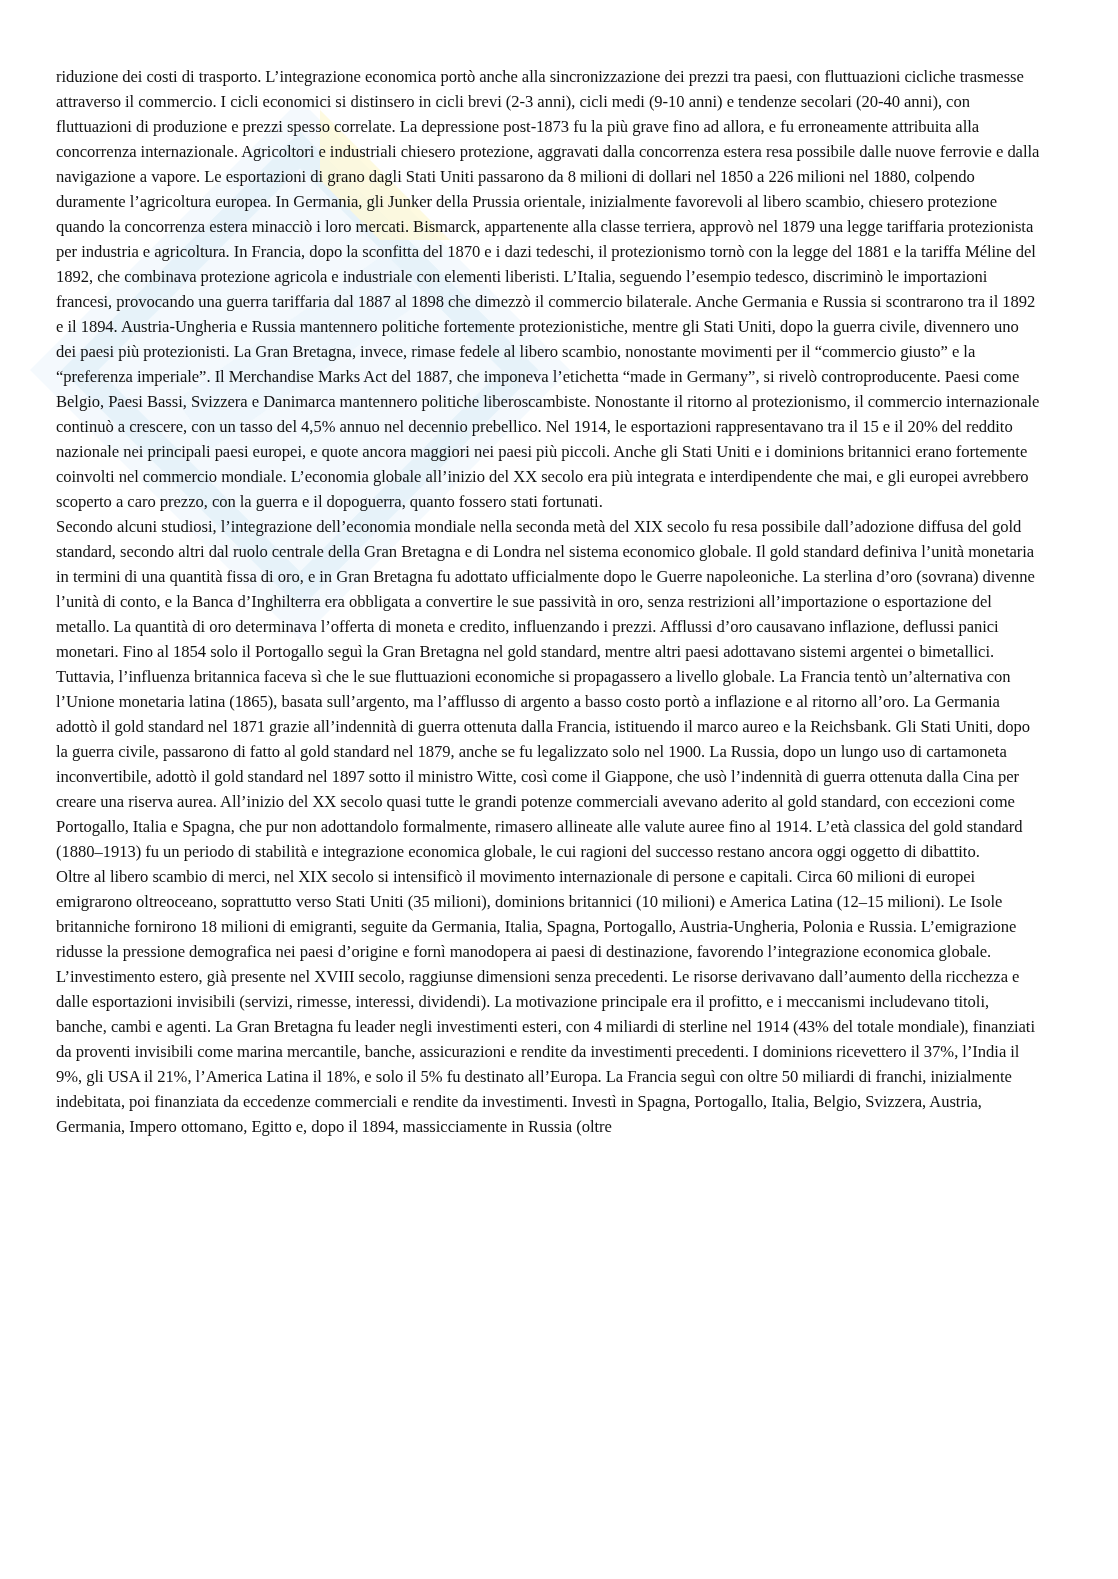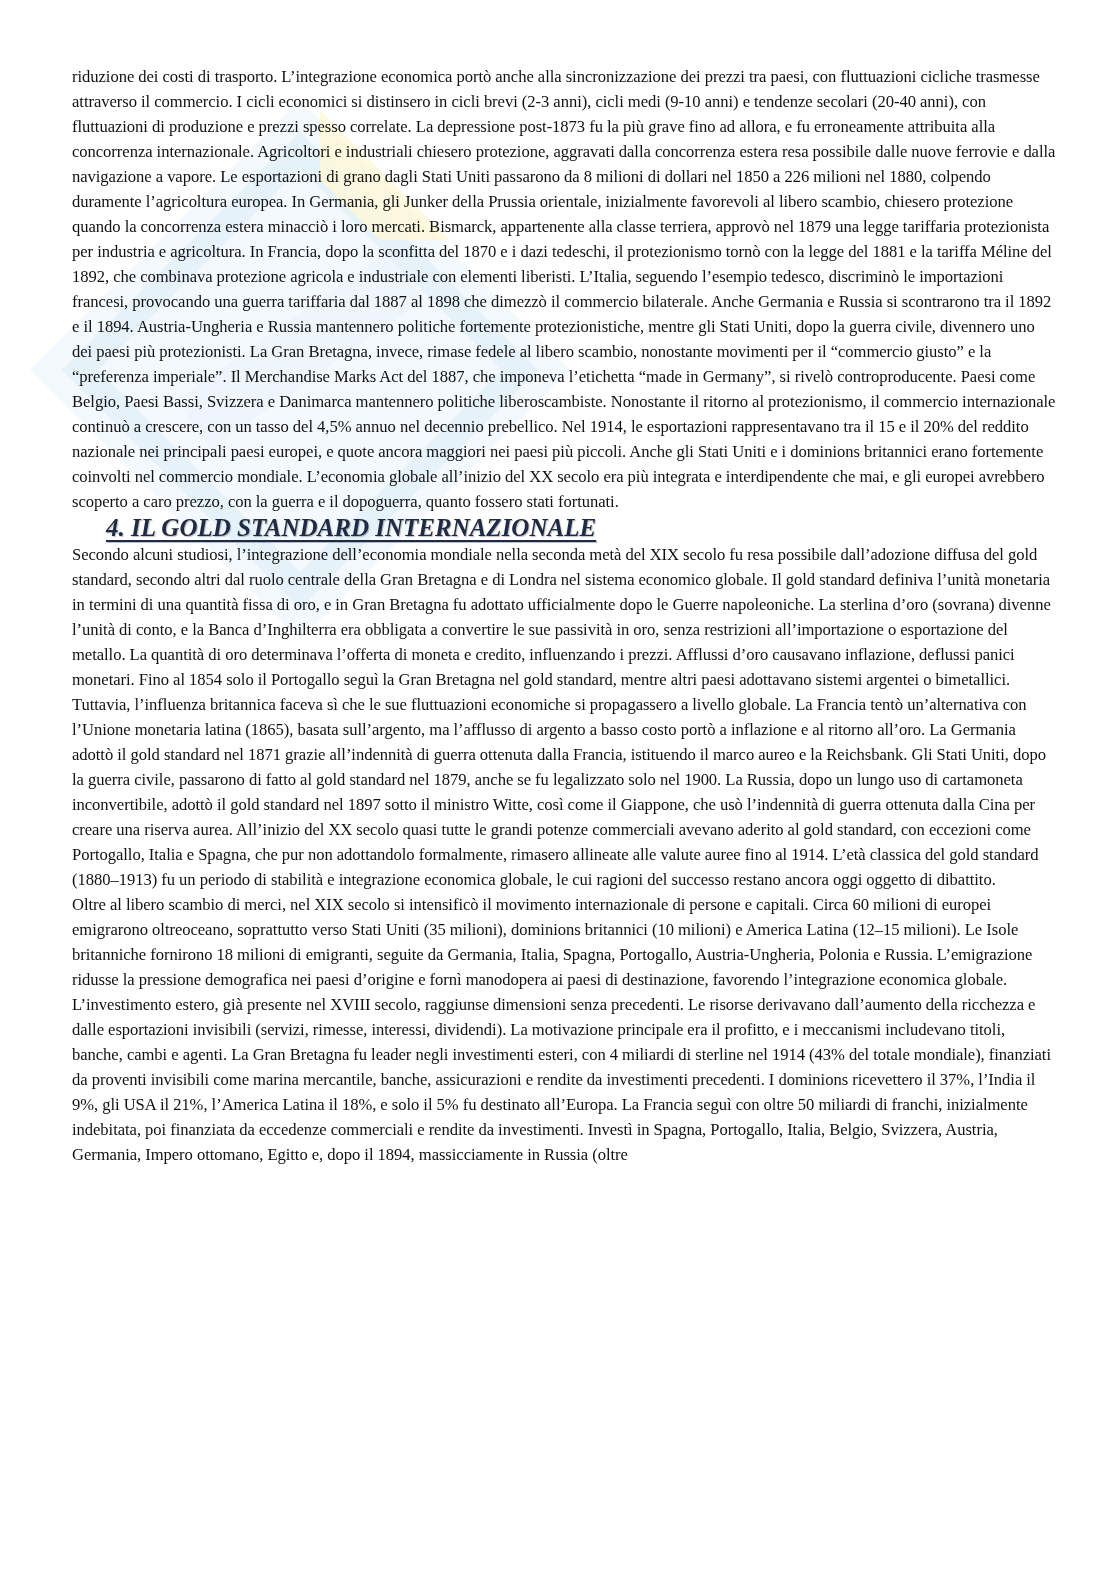--- a/index.html
+++ b/index.html
@@ -16,21 +16,21 @@
     left: 20px;
     top: 90px;
     width: 560px;
     height: 560px;
     pointer-events: none;
     opacity: 0.55;
     z-index: 0;
   }
   .page {
     position: absolute;
-    left: 72px;
+    left: 56px;
     top: 64px;
     width: 984px;
     z-index: 1;
   }
   p.body {
     margin: 0;
     font-size: 16.6px;
     line-height: 25px;
     text-align: left;
     letter-spacing: -0.05px;
@@ -57,17 +57,16 @@
 <svg class="watermark" viewBox="0 0 560 560" xmlns="http://www.w3.org/2000/svg">
   <polygon points="280,10 550,280 280,550 10,280" fill="#dcedf8" opacity="0.6"></polygon>
   <polygon points="280,60 500,280 280,500 60,280" fill="none" stroke="#c8e2f3" stroke-width="26" opacity="0.7"></polygon>
   <polygon points="300,20 430,150 360,150 300,90" fill="#fbf2b8" opacity="0.8"></polygon>
   <rect x="150" y="230" width="260" height="60" fill="#d6eaf7" opacity="0.5" transform="rotate(-35 280 260)"></rect>
 </svg>
 
 <div class="page">
   <p class="body">riduzione dei costi di trasporto. L’integrazione economica portò anche alla sincronizzazione dei prezzi tra paesi, con fluttuazioni cicliche trasmesse attraverso il commercio. I cicli economici si distinsero in cicli brevi (2-3 anni), cicli medi (9-10 anni) e tendenze secolari (20-40 anni), con fluttuazioni di produzione e prezzi spesso correlate. La depressione post-1873 fu la più grave fino ad allora, e fu erroneamente attribuita alla concorrenza internazionale. Agricoltori e industriali chiesero protezione, aggravati dalla concorrenza estera resa possibile dalle nuove ferrovie e dalla navigazione a vapore. Le esportazioni di grano dagli Stati Uniti passarono da 8 milioni di dollari nel 1850 a 226 milioni nel 1880, colpendo duramente l’agricoltura europea. In Germania, gli Junker della Prussia orientale, inizialmente favorevoli al libero scambio, chiesero protezione quando la concorrenza estera minacciò i loro mercati. Bismarck, appartenente alla classe terriera, approvò nel 1879 una legge tariffaria protezionista per industria e agricoltura. In Francia, dopo la sconfitta del 1870 e i dazi tedeschi, il protezionismo tornò con la legge del 1881 e la tariffa Méline del 1892, che combinava protezione agricola e industriale con elementi liberisti. L’Italia, seguendo l’esempio tedesco, discriminò le importazioni francesi, provocando una guerra tariffaria dal 1887 al 1898 che dimezzò il commercio bilaterale. Anche Germania e Russia si scontrarono tra il 1892 e il 1894. Austria-Ungheria e Russia mantennero politiche fortemente protezionistiche, mentre gli Stati Uniti, dopo la guerra civile, divennero uno dei paesi più protezionisti. La Gran Bretagna, invece, rimase fedele al libero scambio, nonostante movimenti per il “commercio giusto” e la “preferenza imperiale”. Il Merchandise Marks Act del 1887, che imponeva l’etichetta “made in Germany”, si rivelò controproducente. Paesi come Belgio, Paesi Bassi, Svizzera e Danimarca mantennero politiche liberoscambiste. Nonostante il ritorno al protezionismo, il commercio internazionale continuò a crescere, con un tasso del 4,5% annuo nel decennio prebellico. Nel 1914, le esportazioni rappresentavano tra il 15 e il 20% del reddito nazionale nei principali paesi europei, e quote ancora maggiori nei paesi più piccoli. Anche gli Stati Uniti e i dominions britannici erano fortemente coinvolti nel commercio mondiale. L’economia globale all’inizio del XX secolo era più integrata e interdipendente che mai, e gli europei avrebbero scoperto a caro prezzo, con la guerra e il dopoguerra, quanto fossero stati fortunati.</p>
 
-  <h2 class="section h4">4.  IL GOLD STANDARD INTERNAZIONALE</h2>
   <p class="body">Secondo alcuni studiosi, l’integrazione dell’economia mondiale nella seconda metà del XIX secolo fu resa possibile dall’adozione diffusa del gold standard, secondo altri dal ruolo centrale della Gran Bretagna e di Londra nel sistema economico globale. Il gold standard definiva l’unità monetaria in termini di una quantità fissa di oro, e in Gran Bretagna fu adottato ufficialmente dopo le Guerre napoleoniche. La sterlina d’oro (sovrana) divenne l’unità di conto, e la Banca d’Inghilterra era obbligata a convertire le sue passività in oro, senza restrizioni all’importazione o esportazione del metallo. La quantità di oro determinava l’offerta di moneta e credito, influenzando i prezzi. Afflussi d’oro causavano inflazione, deflussi panici monetari. Fino al 1854 solo il Portogallo seguì la Gran Bretagna nel gold standard, mentre altri paesi adottavano sistemi argentei o bimetallici. Tuttavia, l’influenza britannica faceva sì che le sue fluttuazioni economiche si propagassero a livello globale. La Francia tentò un’alternativa con l’Unione monetaria latina (1865), basata sull’argento, ma l’afflusso di argento a basso costo portò a inflazione e al ritorno all’oro. La Germania adottò il gold standard nel 1871 grazie all’indennità di guerra ottenuta dalla Francia, istituendo il marco aureo e la Reichsbank. Gli Stati Uniti, dopo la guerra civile, passarono di fatto al gold standard nel 1879, anche se fu legalizzato solo nel 1900. La Russia, dopo un lungo uso di cartamoneta inconvertibile, adottò il gold standard nel 1897 sotto il ministro Witte, così come il Giappone, che usò l’indennità di guerra ottenuta dalla Cina per creare una riserva aurea. All’inizio del XX secolo quasi tutte le grandi potenze commerciali avevano aderito al gold standard, con eccezioni come Portogallo, Italia e Spagna, che pur non adottandolo formalmente, rimasero allineate alle valute auree fino al 1914. L’età classica del gold standard (1880–1913) fu un periodo di stabilità e integrazione economica globale, le cui ragioni del successo restano ancora oggi oggetto di dibattito.</p>
 
   <p class="body">Oltre al libero scambio di merci, nel XIX secolo si intensificò il movimento internazionale di persone e capitali. Circa 60 milioni di europei emigrarono oltreoceano, soprattutto verso Stati Uniti (35 milioni), dominions britannici (10 milioni) e America Latina (12–15 milioni). Le Isole britanniche fornirono 18 milioni di emigranti, seguite da Germania, Italia, Spagna, Portogallo, Austria-Ungheria, Polonia e Russia. L’emigrazione ridusse la pressione demografica nei paesi d’origine e fornì manodopera ai paesi di destinazione, favorendo l’integrazione economica globale. L’investimento estero, già presente nel XVIII secolo, raggiunse dimensioni senza precedenti. Le risorse derivavano dall’aumento della ricchezza e dalle esportazioni invisibili (servizi, rimesse, interessi, dividendi). La motivazione principale era il profitto, e i meccanismi includevano titoli, banche, cambi e agenti. La Gran Bretagna fu leader negli investimenti esteri, con 4 miliardi di sterline nel 1914 (43% del totale mondiale), finanziati da proventi invisibili come marina mercantile, banche, assicurazioni e rendite da investimenti precedenti. I dominions ricevettero il 37%, l’India il 9%, gli USA il 21%, l’America Latina il 18%, e solo il 5% fu destinato all’Europa. La Francia seguì con oltre 50 miliardi di franchi, inizialmente indebitata, poi finanziata da eccedenze commerciali e rendite da investimenti. Investì in Spagna, Portogallo, Italia, Belgio, Svizzera, Austria, Germania, Impero ottomano, Egitto e, dopo il 1894, massicciamente in Russia (oltre</p>
 </div>
 
 </body></html>

